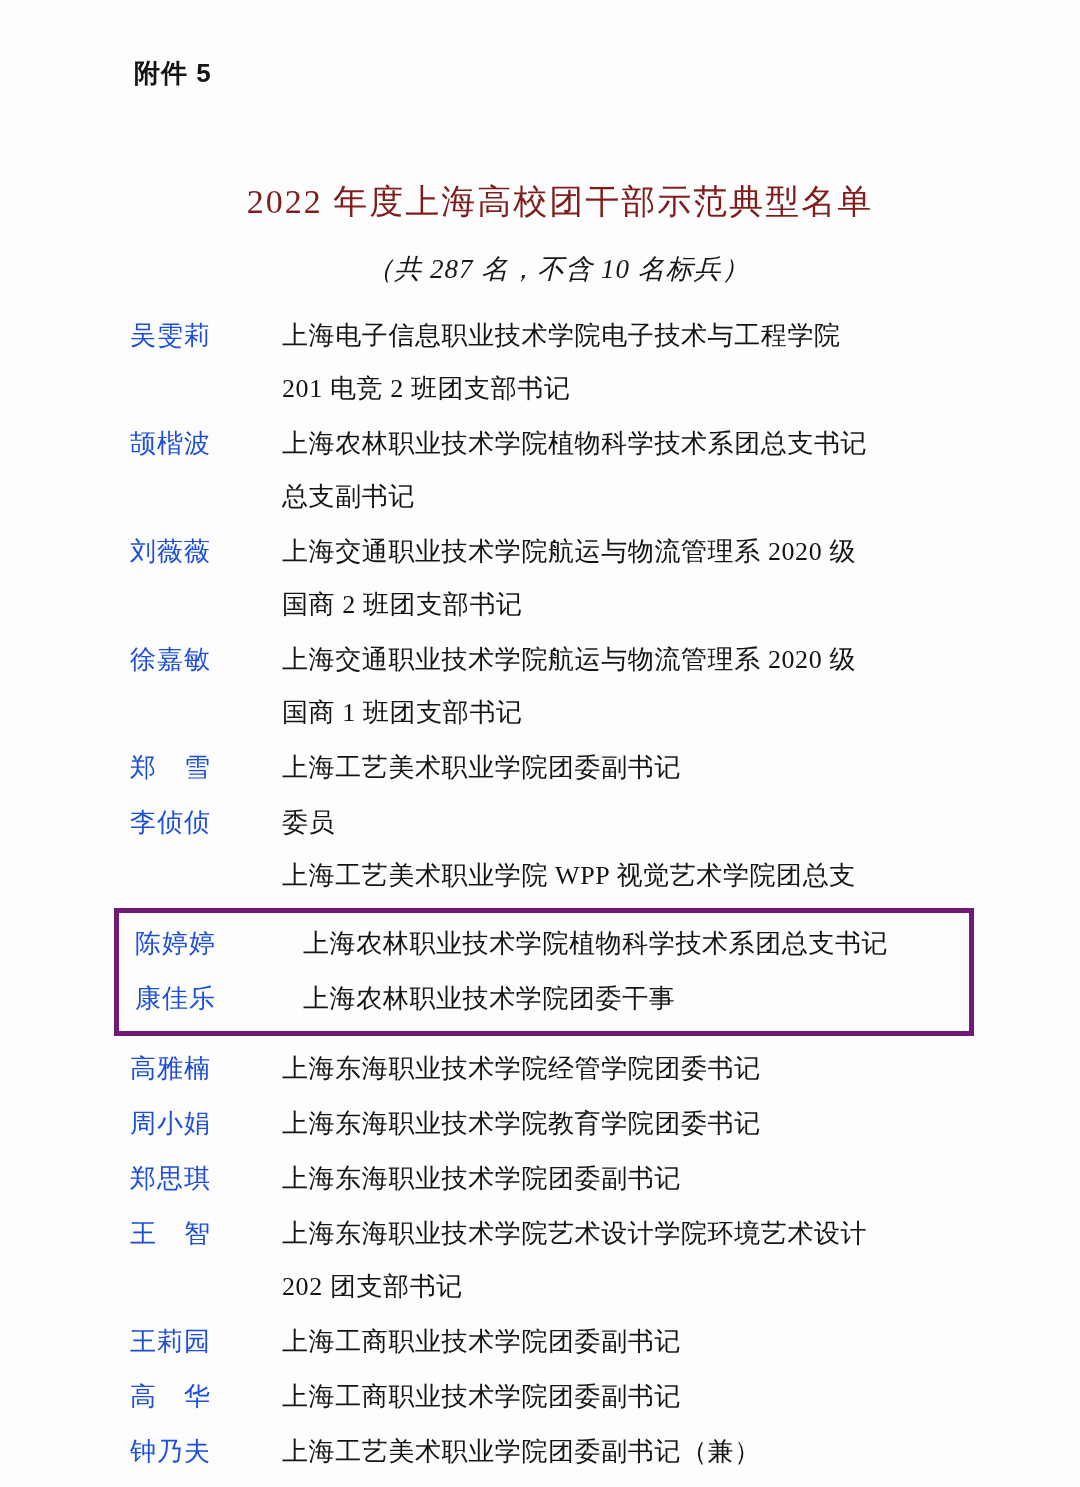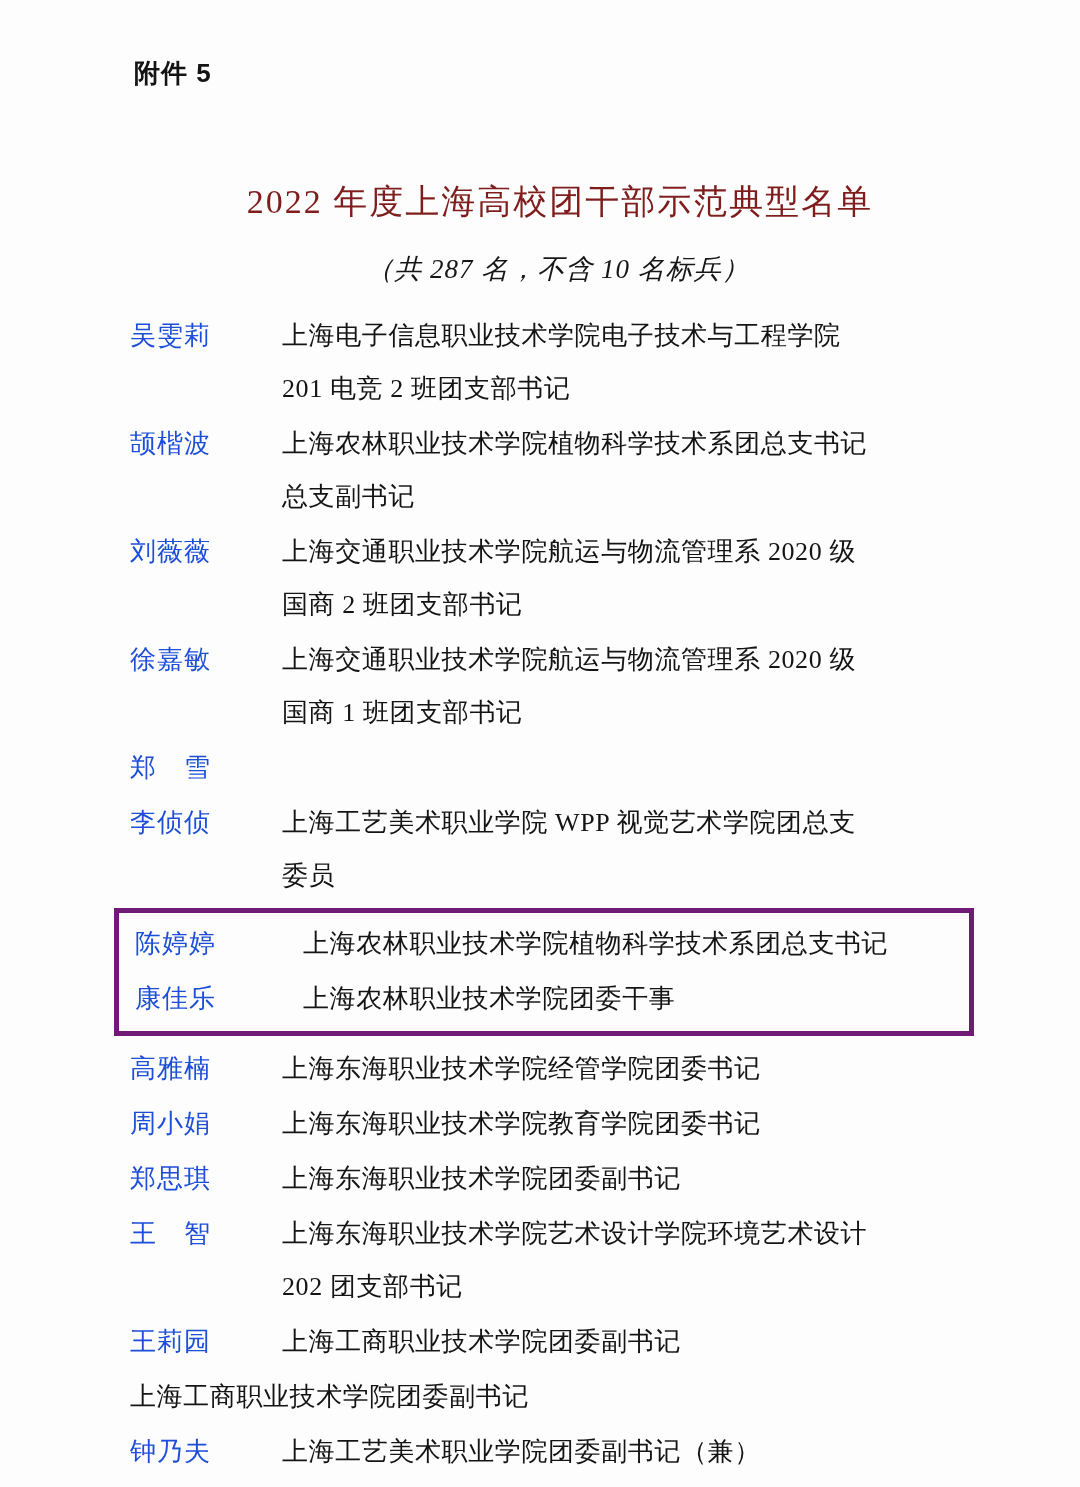--- a/index.html
+++ b/index.html
@@ -127,27 +127,30 @@
     <div class="entry">
       <div class="name">徐嘉敏</div>
       <div class="desc">
         <span class="line">上海交通职业技术学院航运与物流管理系 2020 级</span>
         <span class="line">国商 1 班团支部书记</span>
       </div>
     </div>
 
     <div class="entry">
       <div class="name">郑　雪</div>
+      <div class="desc">
+        <span class="line">上海工艺美术职业学院团委副书记</span>
+      </div>
     </div>
 
     <div class="entry">
       <div class="name">李侦侦</div>
       <div class="desc">
+        <span class="line">委员</span>
         <span class="line">上海工艺美术职业学院 WPP 视觉艺术学院团总支</span>
-        <span class="line">委员</span>
       </div>
     </div>
 
   </div>
 
   <div class="highlight-box">
     <div class="entry">
       <div class="name">陈婷婷</div>
       <div class="desc">
         <span class="line">上海农林职业技术学院植物科学技术系团总支书记</span>
@@ -193,20 +196,21 @@
     </div>
 
     <div class="entry">
       <div class="name">王莉园</div>
       <div class="desc">
         <span class="line">上海工商职业技术学院团委副书记</span>
       </div>
     </div>
 
     <div class="entry">
+      <div class="name">高　华</div>
       <div class="desc">
         <span class="line">上海工商职业技术学院团委副书记</span>
       </div>
     </div>
 
     <div class="entry">
       <div class="name">钟乃夫</div>
       <div class="desc">
         <span class="line">上海工艺美术职业学院团委副书记（兼）</span>
       </div>

